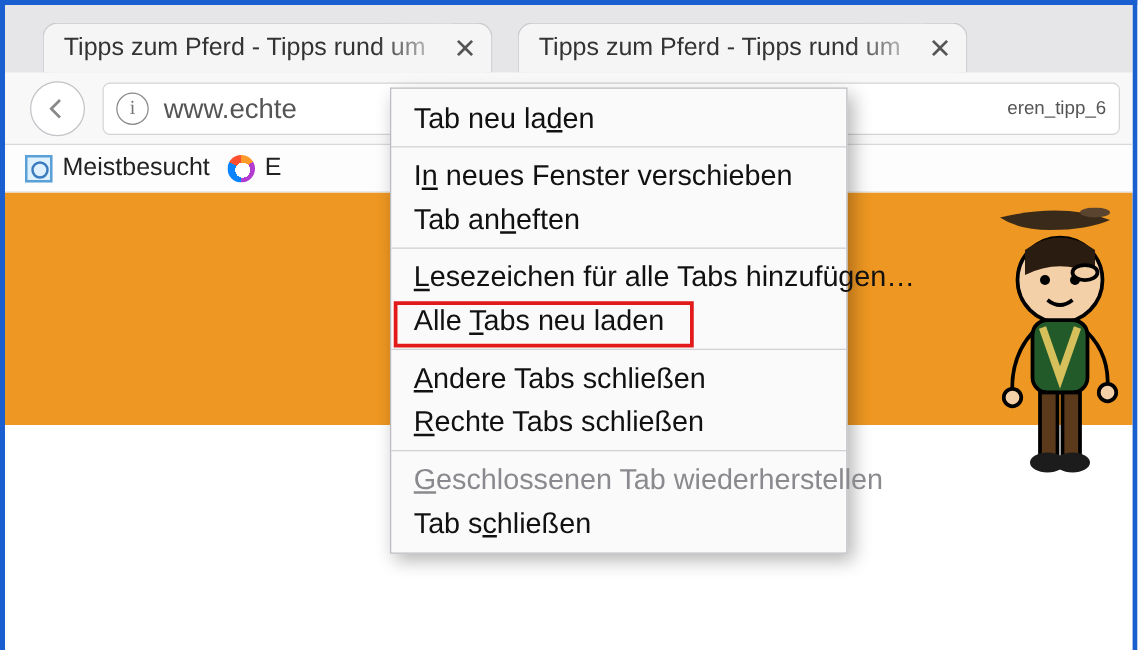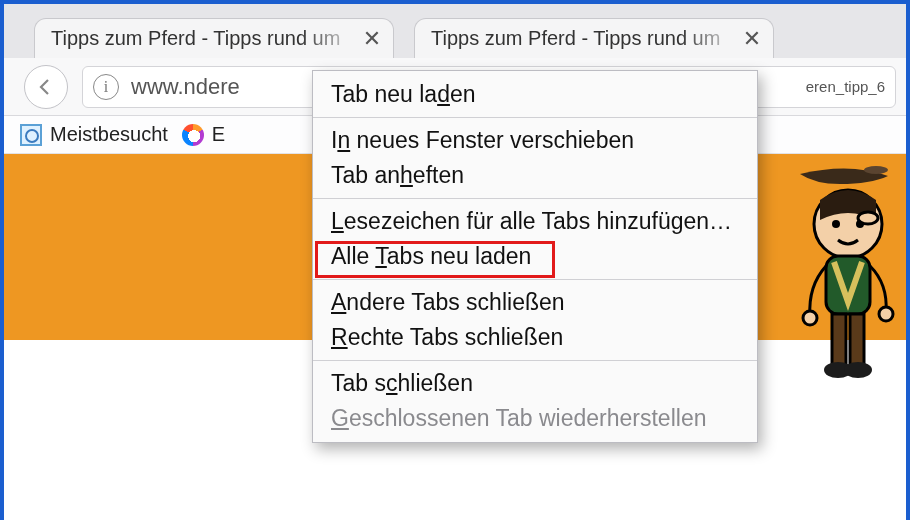--- a/index.html
+++ b/index.html
@@ -27,21 +27,21 @@
   .bm-icon2 { width: 22px; height: 22px; border-radius: 50%; background: radial-gradient(circle at 55% 55%, #fff 0 6px, transparent 6px), conic-gradient(#ff9a2a 0 60deg, #b23bd1 60deg 180deg, #0a84ff 180deg 300deg, #ff4f2e 300deg 360deg); display: inline-block; }
   
   .content { position: relative; height: calc(520px - 4px - 54px - 58px - 38px); width: 100%; overflow: hidden; }
   .orange { position: absolute; left: 0; top: 0; width: 100%; height: 186px; background: #ee9722; }
   .white { position: absolute; left: 0; top: 186px; right: 0; bottom: 0; background: #fff; }
   .mascot { position: absolute; right: 6px; top: 12px; width: 120px; height: 220px; }
   .linktext { position: absolute; left: 400px; top: 222px; font-size: 24px; color: #555; display: flex; gap: 8px; align-items: baseline; }
   .linktext .arrow { font-size: 22px; }
   .subline { position: absolute; left: 410px; top: 256px; font-size: 26px; color: #2a2a2a; }
   
-  .ctxmenu { position: absolute; left: 308px; top: 66px; width: 446px; background: #fafafa; border: 1px solid #bcbcc2; box-shadow: 4px 6px 14px rgba(0,0,0,.3); padding: 6px 0; z-index: 20; }
+  .ctxmenu { position: absolute; left: 308px; top: 66px; width: 366px; background: #fafafa; border: 1px solid #bcbcc2; box-shadow: 4px 6px 14px rgba(0,0,0,.3); padding: 6px 0; z-index: 20; }
   .ctx-item { padding: 4px 18px; font-size: 23px; color: #111; white-space: nowrap; }
   .ctx-item.disabled { color: #8a8a8e; }
   .ctx-item .ul { text-decoration: underline; text-underline-offset: 2px; }
   .ctx-sep { border-top: 1px solid #d0d0d4; margin: 5px 0; }
   .highlight { position: absolute; border: 3px solid #e21a1a; z-index: 30; pointer-events: none; }
 </style>
 </head>
 <body>
 
 <div class="frame">
@@ -61,21 +61,21 @@
   </div>
 
   <div class="toolbar">
     <div class="backbtn">
       <svg width="24" height="24" viewBox="0 0 24 24" fill="none" stroke="#888" stroke-width="2.2">
           <path d="M14 5 L7 12 L14 19"></path>
         </svg>
     </div>
     <div class="urlbar">
       <span class="identity">i</span>
-      <span class="url-text">www.ndere</span>
+      <span class="url-text">www.echte</span>
       <span class="url-end">eren_tipp_6</span>
     </div>
   </div>
 
   <div class="bmbar">
     <div class="bm">
       <span class="bm-icon1"></span>
       <span>Meistbesucht</span>
     </div>
     <div class="bm">
@@ -119,18 +119,18 @@
       <div class="ctx-sep"></div>
       <div class="ctx-item"><span>I</span><span class="ul">n</span><span> neues Fenster verschieben</span></div>
       <div class="ctx-item"><span>Tab an</span><span class="ul">h</span><span>eften</span></div>
       <div class="ctx-sep"></div>
       <div class="ctx-item"><span></span><span class="ul">L</span><span>esezeichen für alle Tabs hinzufügen…</span></div>
       <div class="ctx-item"><span>Alle </span><span class="ul">T</span><span>abs neu laden</span></div>
       <div class="ctx-sep"></div>
       <div class="ctx-item"><span></span><span class="ul">A</span><span>ndere Tabs schließen</span></div>
       <div class="ctx-item"><span></span><span class="ul">R</span><span>echte Tabs schließen</span></div>
       <div class="ctx-sep"></div>
+      <div class="ctx-item disabled"><span></span><span class="ul">G</span><span>eschlossenen Tab wiederherstellen</span></div>
       <div class="ctx-item"><span>Tab s</span><span class="ul">c</span><span>hließen</span></div>
-      <div class="ctx-item disabled"><span></span><span class="ul">G</span><span>eschlossenen Tab wiederherstellen</span></div>
     </div>
   <div class="highlight" id="hl" style="left: 311px; top: 237px; width: 240px; height: 37px;"></div>
 
 </div>
 
 </body></html>

